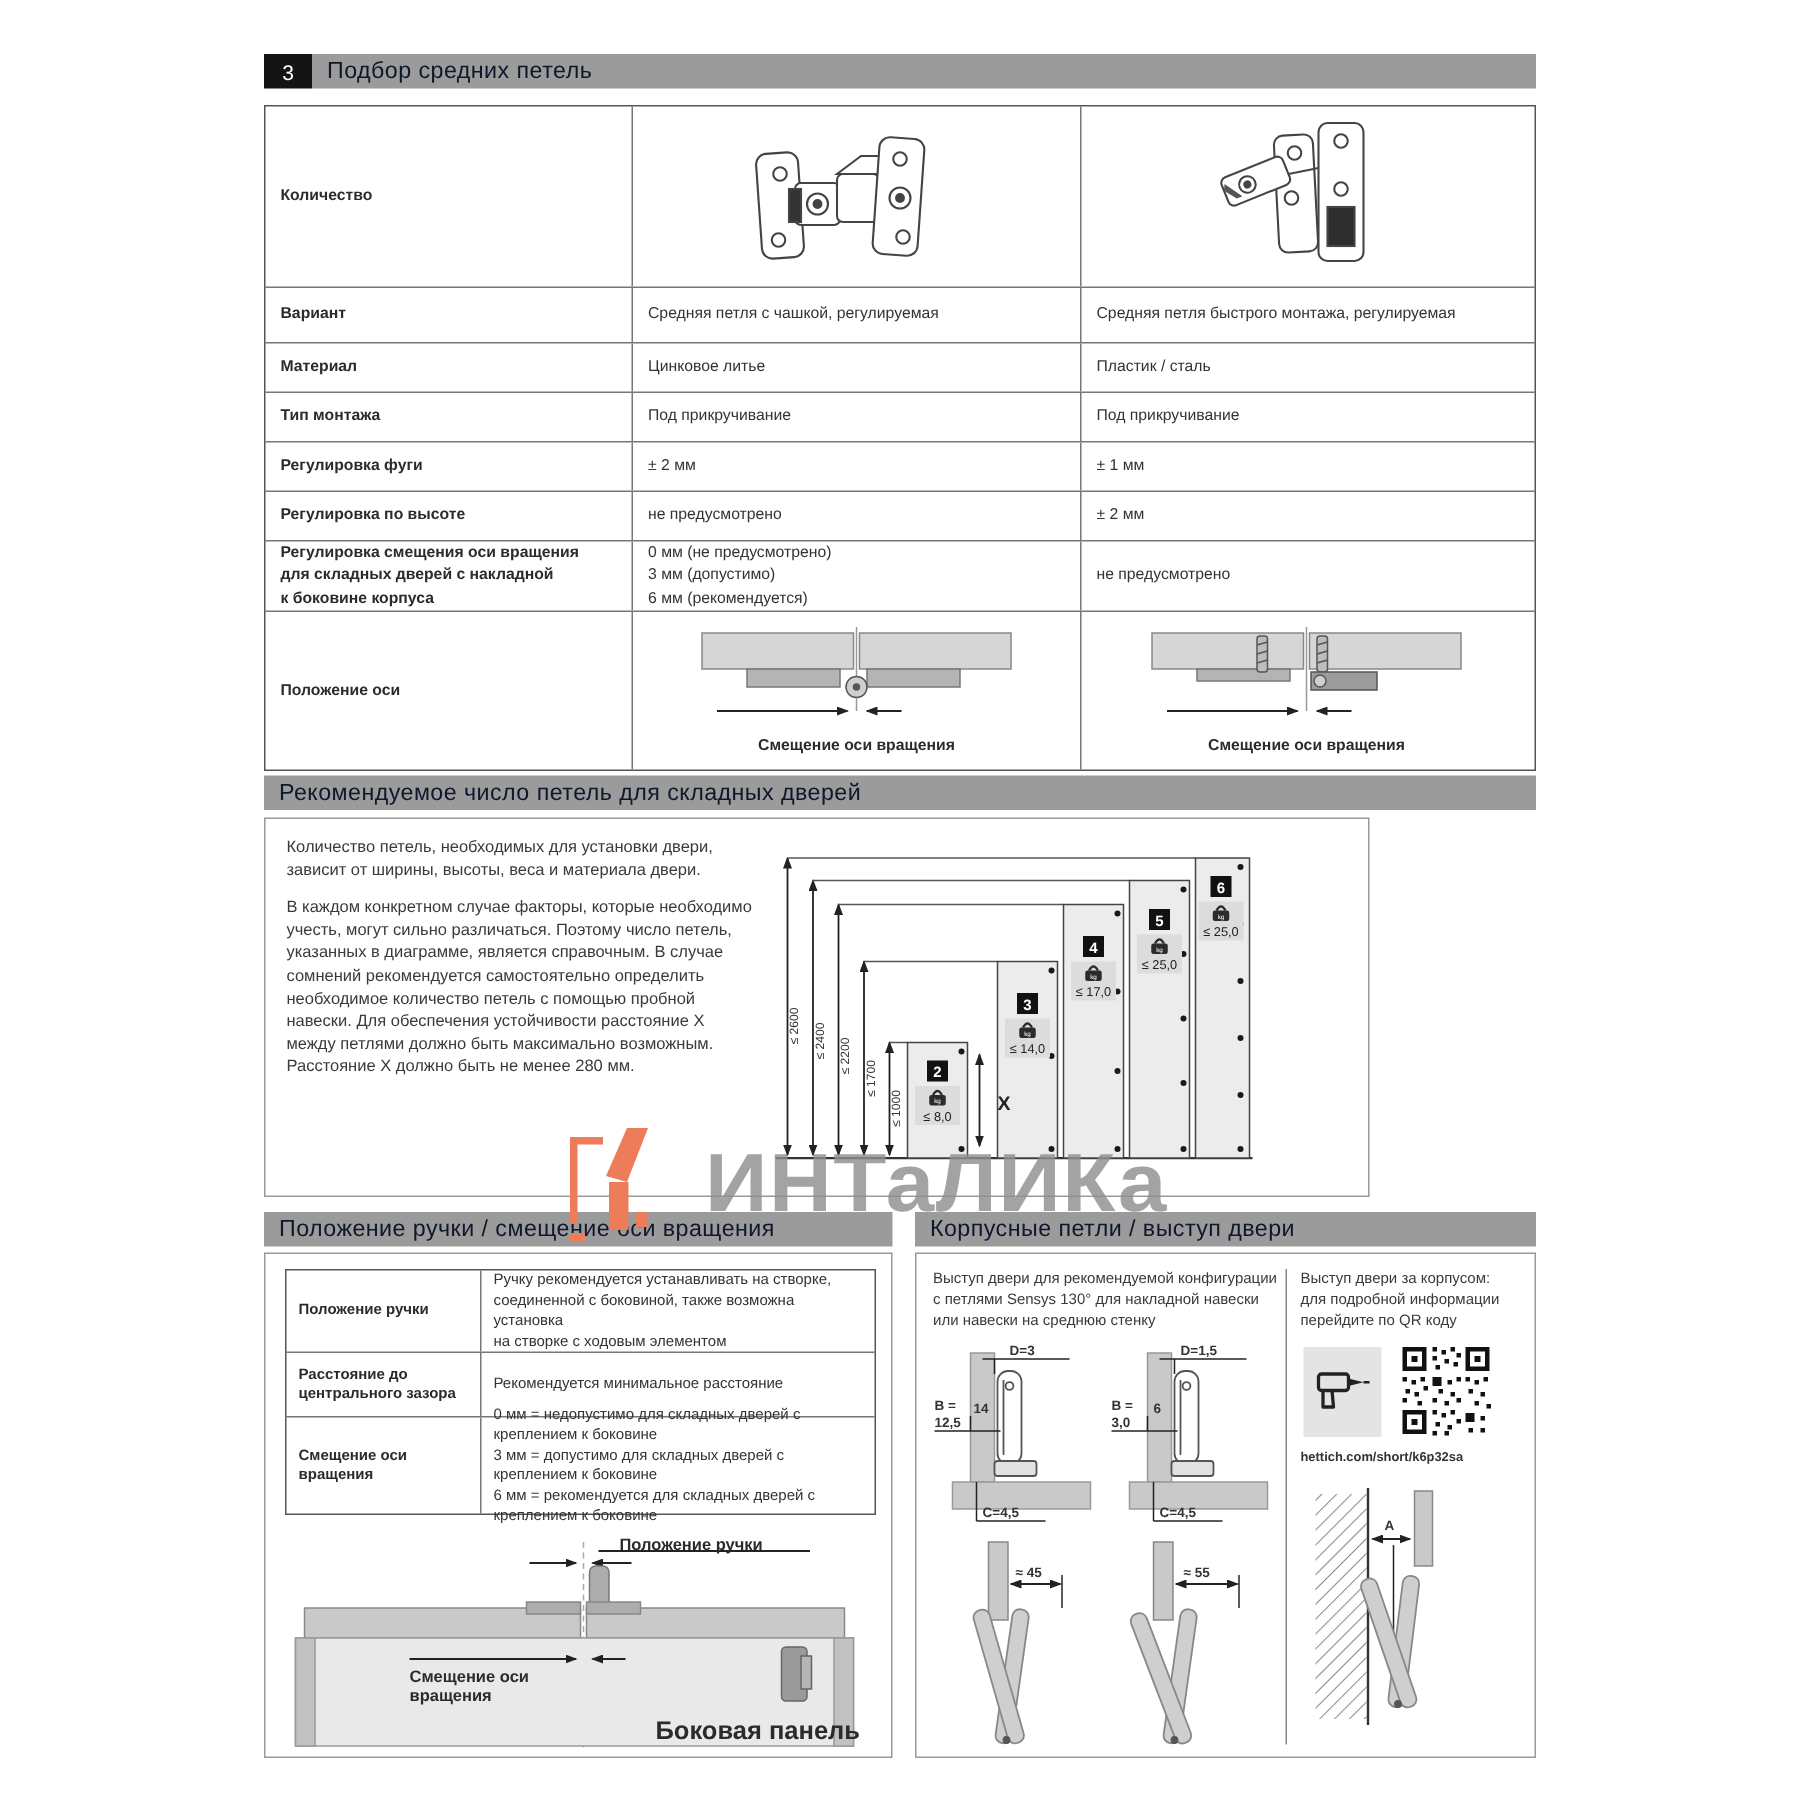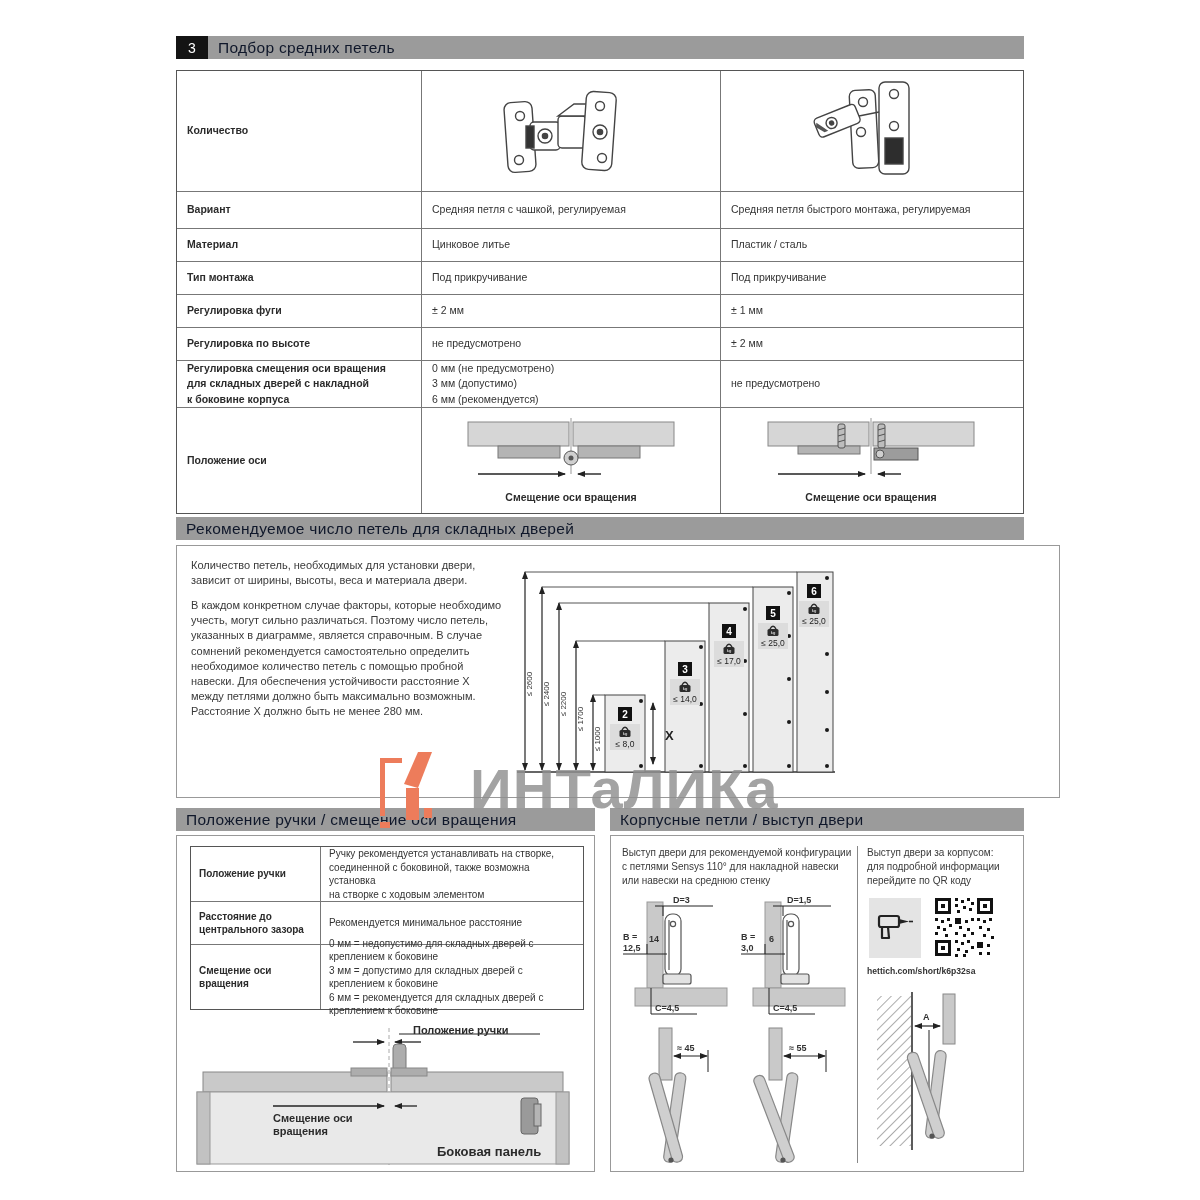--- a/index.html
+++ b/index.html
@@ -197,21 +197,21 @@
         </svg>
         <div class="diag-cap">Смещение оси вращения</div>
       </div>
     </div>
   </div>
 
   <div class="sec-header" style="left:0;top:517px;width:848px;">
     <div class="bar">Рекомендуемое число петель для складных дверей</div>
   </div>
 
-  <div class="boxed" style="left:0;top:545px;width:884px;height:253px;">
+  <div class="boxed" style="left:0;top:545px;width:737px;height:253px;">
     <div class="para pre" style="position:absolute;left:14px;top:12px;width:330px;">Количество петель, необходимых для установки двери,
 зависит от ширины, высоты, веса и материала двери.</div>
     <div class="para pre" style="position:absolute;left:14px;top:52px;width:340px;">В каждом конкретном случае факторы, которые необходимо
 учесть, могут сильно различаться. Поэтому число петель,
 указанных в диаграмме, является справочным. В случае
 сомнений рекомендуется самостоятельно определить
 необходимое количество петель с помощью пробной
 навески. Для обеспечения устойчивости расстояние X
 между петлями должно быть максимально возможным.
 Расстояние X должно быть не менее 280 мм.</div>
@@ -384,33 +384,33 @@
 
         <line x1="88" y1="82" x2="199" y2="82" stroke="#222" stroke-width="1.3" marker-end="url(#ah)"></line>
         <line x1="232" y1="82" x2="210" y2="82" stroke="#222" stroke-width="1.3" marker-end="url(#ah)"></line>
 
         <rect x="336" y="74" width="17" height="36" rx="3" fill="#9a9a9a" stroke="#666"></rect>
         <rect x="349" y="80" width="7" height="22" fill="#b5b5b5" stroke="#666"></rect>
       </svg>
       <div class="dlabel" style="left:228px;top:0;font-size:11px;">Положение ручки</div>
       <div class="dlabel pre" style="left:88px;top:88px;font-size:11px;line-height:1.2;">Смещение оси
 вращения</div>
-      <div class="dlabel" style="left:252px;top:120px;font-size:13px;">Боковая панель</div>
+      <div class="dlabel" style="left:252px;top:120px;font-size:17px;">Боковая панель</div>
     </div>
   </div>
 
   <div class="sec-header" style="left:434px;top:808px;width:414px;">
     <div class="bar">Корпусные петли / выступ двери</div>
   </div>
 
   <div class="boxed" style="left:434px;top:835px;width:414px;height:337px;">
     <div style="position:absolute;left:246px;top:10px;width:1px;height:317px;background:#888;"></div>
 
     <div class="para pre" style="position:absolute;left:11px;top:10px;width:230px;font-size:10px;">Выступ двери для рекомендуемой конфигурации
-с петлями Sensys 110° для накладной навески
+с петлями Sensys 130° для накладной навески
 или навески на среднюю стенку</div>
 
     <div style="position:absolute;left:10px;top:58px;">
       <svg width="115" height="125" viewBox="0 0 115 125">
         <rect x="26" y="8" width="16" height="86" fill="#c9c9c9" stroke="#999"></rect>
         <rect x="14" y="94" width="92" height="18" fill="#c9c9c9" stroke="#999"></rect>
         <g fill="#fff" stroke="#555" stroke-width="1.2">
           <rect x="44" y="20" width="16" height="62" rx="7"></rect>
           <line x1="48" y1="26" x2="48" y2="76"></line>
           <rect x="42" y="80" width="28" height="10" rx="2" fill="#e2e2e2"></rect>

